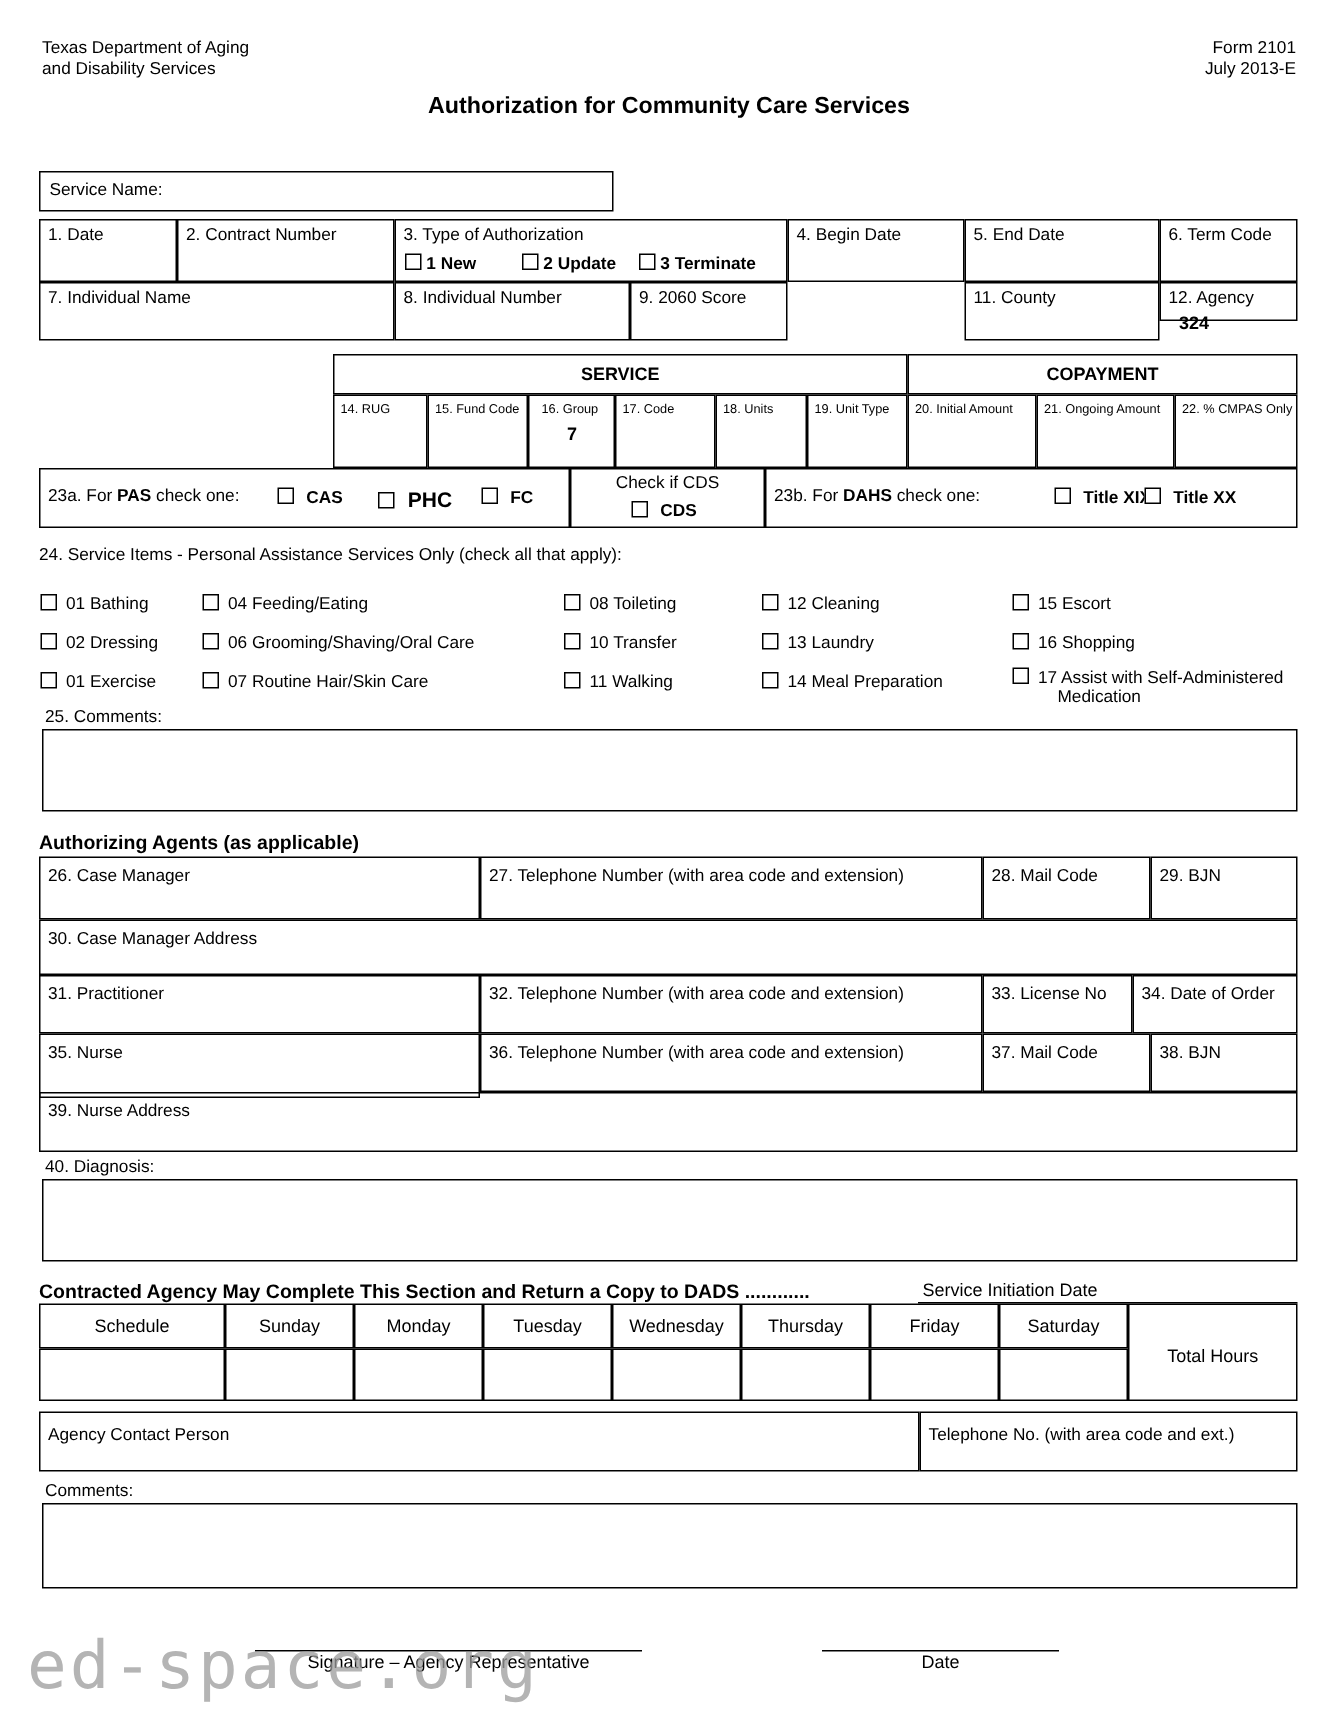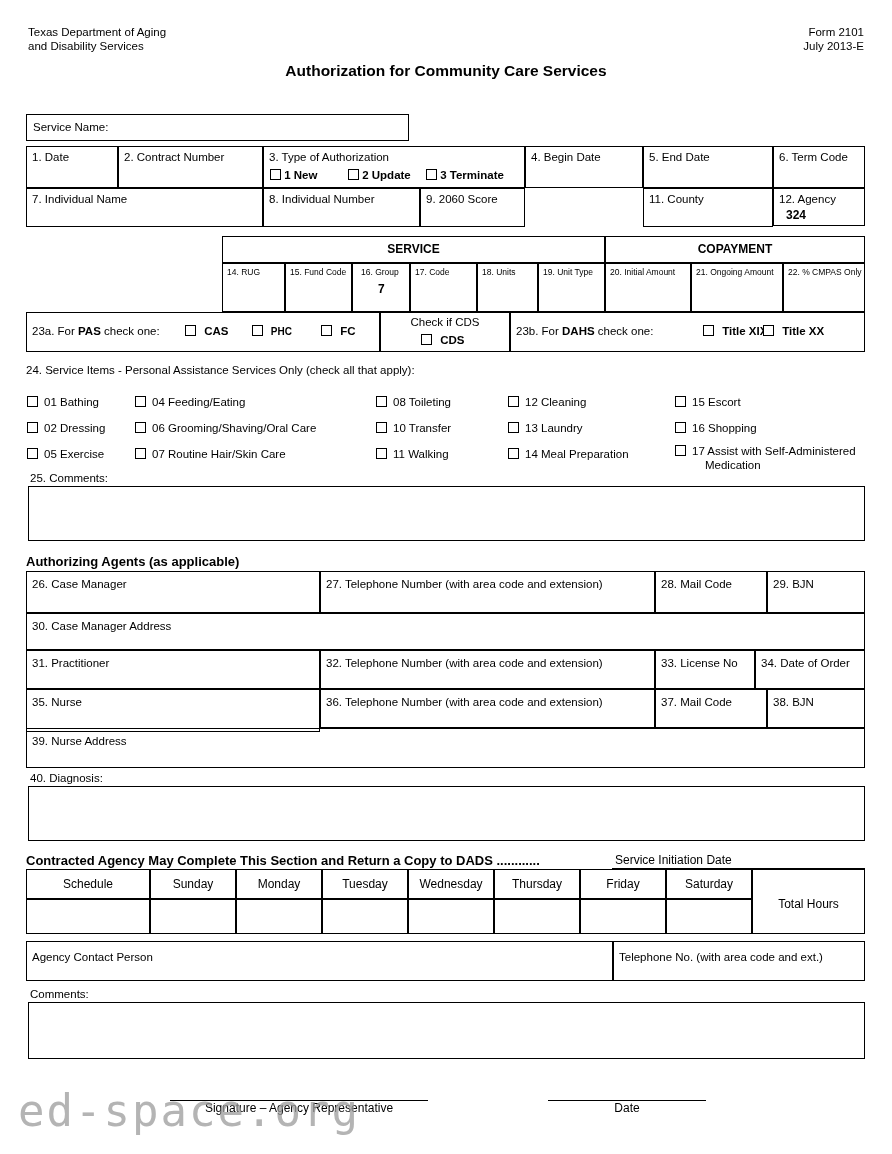--- a/index.html
+++ b/index.html
@@ -89,21 +89,21 @@
   </div>
   <div class="cell" style="left:263px;top:188px;width:157px;height:39px;">
     <span class="t">8. Individual Number</span>
   </div>
   <div class="cell" style="left:420px;top:188px;width:105px;height:39px;">
     <span class="t">9. 2060 Score</span>
   </div>
   <div class="cell" style="left:643px;top:188px;width:130px;height:39px;">
     <span class="t">11. County</span>
   </div>
-  <div class="cell" style="left:773px;top:188px;width:92px;height:38px;">
+  <div class="cell" style="left:773px;top:188px;width:92px;height:26px;">
     <span class="t">12. Agency</span>
     <span style="position:absolute;left:12px;top:19px;font-size:12px;font-weight:bold;">324</span>
   </div>
 
   <div class="cell" style="left:222px;top:236px;width:383px;height:27px;">
     <span class="centerlbl">SERVICE</span>
   </div>
   <div class="cell" style="left:605px;top:236px;width:260px;height:27px;">
     <span class="centerlbl">COPAYMENT</span>
   </div>
@@ -138,21 +138,21 @@
   </div>
 
   <div class="cell" style="left:26px;top:312px;width:354px;height:40px;">
     <span style="position:absolute;left:5px;top:12px;font-size:11.5px;">
       <span>23a. For </span><span class="b">PAS</span><span> check one:</span>
     </span>
     <span style="position:absolute;left:158px;top:12px;font-size:11.5px;">
       <span class="ck"></span>
       <span class="b" style="margin-left:5px;">CAS</span>
     </span>
-    <span style="position:absolute;left:225px;top:12px;font-size:10px;">
+    <span style="position:absolute;left:225px;top:12px;font-size:14px;">
       <span class="ck"></span>
       <span class="b" style="margin-left:5px;">PHC</span>
     </span>
     <span style="position:absolute;left:294px;top:12px;font-size:11.5px;">
       <span class="ck"></span>
       <span class="b" style="margin-left:5px;">FC</span>
     </span>
   </div>
   <div class="cell" style="left:380px;top:312px;width:130px;height:40px;">
     <span style="position:absolute;left:0;top:3px;width:100%;text-align:center;font-size:11.5px;">Check if CDS</span>
@@ -172,21 +172,21 @@
     <span style="position:absolute;left:252px;top:12px;font-size:11.5px;">
       <span class="ck"></span>
       <span class="b" style="margin-left:5px;">Title XX</span>
     </span>
   </div>
 
   <div style="position:absolute;left:26px;top:364px;font-size:11.5px;">24. Service Items - Personal Assistance Services Only (check all that apply):</div>
 
   <div class="chkitem" style="left:27px;top:396px;"><span class="ck"></span><span>01 Bathing</span></div>
   <div class="chkitem" style="left:27px;top:422px;"><span class="ck"></span><span>02 Dressing</span></div>
-  <div class="chkitem" style="left:27px;top:448px;"><span class="ck"></span><span>05 Exercise</span></div>
+  <div class="chkitem" style="left:27px;top:448px;"><span class="ck"></span><span>01 Exercise</span></div>
 
   <div class="chkitem" style="left:135px;top:396px;"><span class="ck"></span><span>04 Feeding/Eating</span></div>
   <div class="chkitem" style="left:135px;top:422px;"><span class="ck"></span><span>06 Grooming/Shaving/Oral Care</span></div>
   <div class="chkitem" style="left:135px;top:448px;"><span class="ck"></span><span>07 Routine Hair/Skin Care</span></div>
 
   <div class="chkitem" style="left:376px;top:396px;"><span class="ck"></span><span>08 Toileting</span></div>
   <div class="chkitem" style="left:376px;top:422px;"><span class="ck"></span><span>10 Transfer</span></div>
   <div class="chkitem" style="left:376px;top:448px;"><span class="ck"></span><span>11 Walking</span></div>
 
   <div class="chkitem" style="left:508px;top:396px;"><span class="ck"></span><span>12 Cleaning</span></div>

